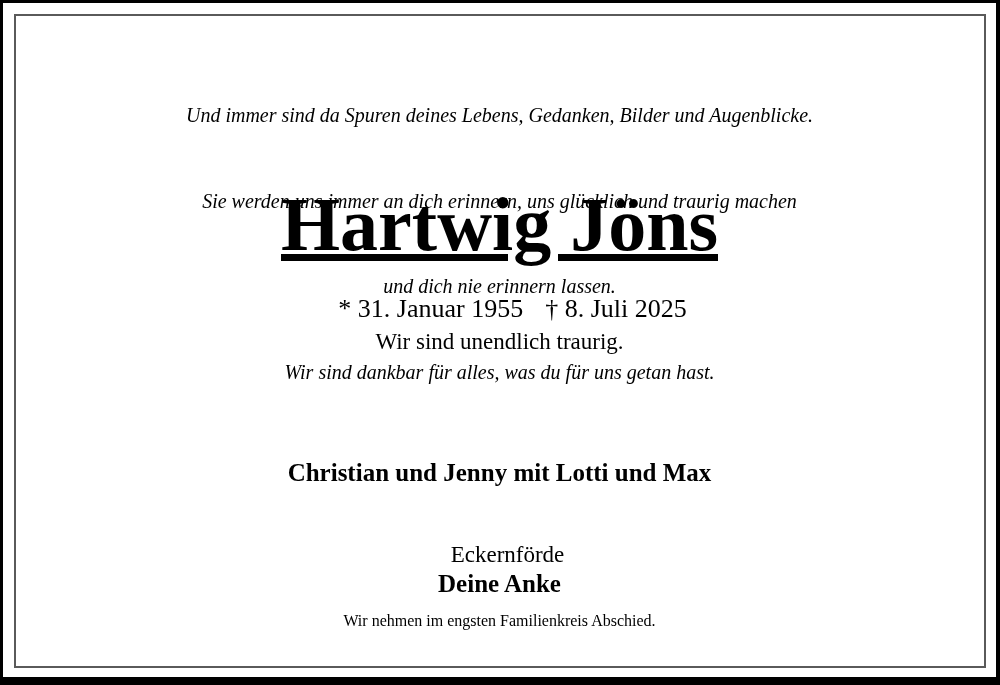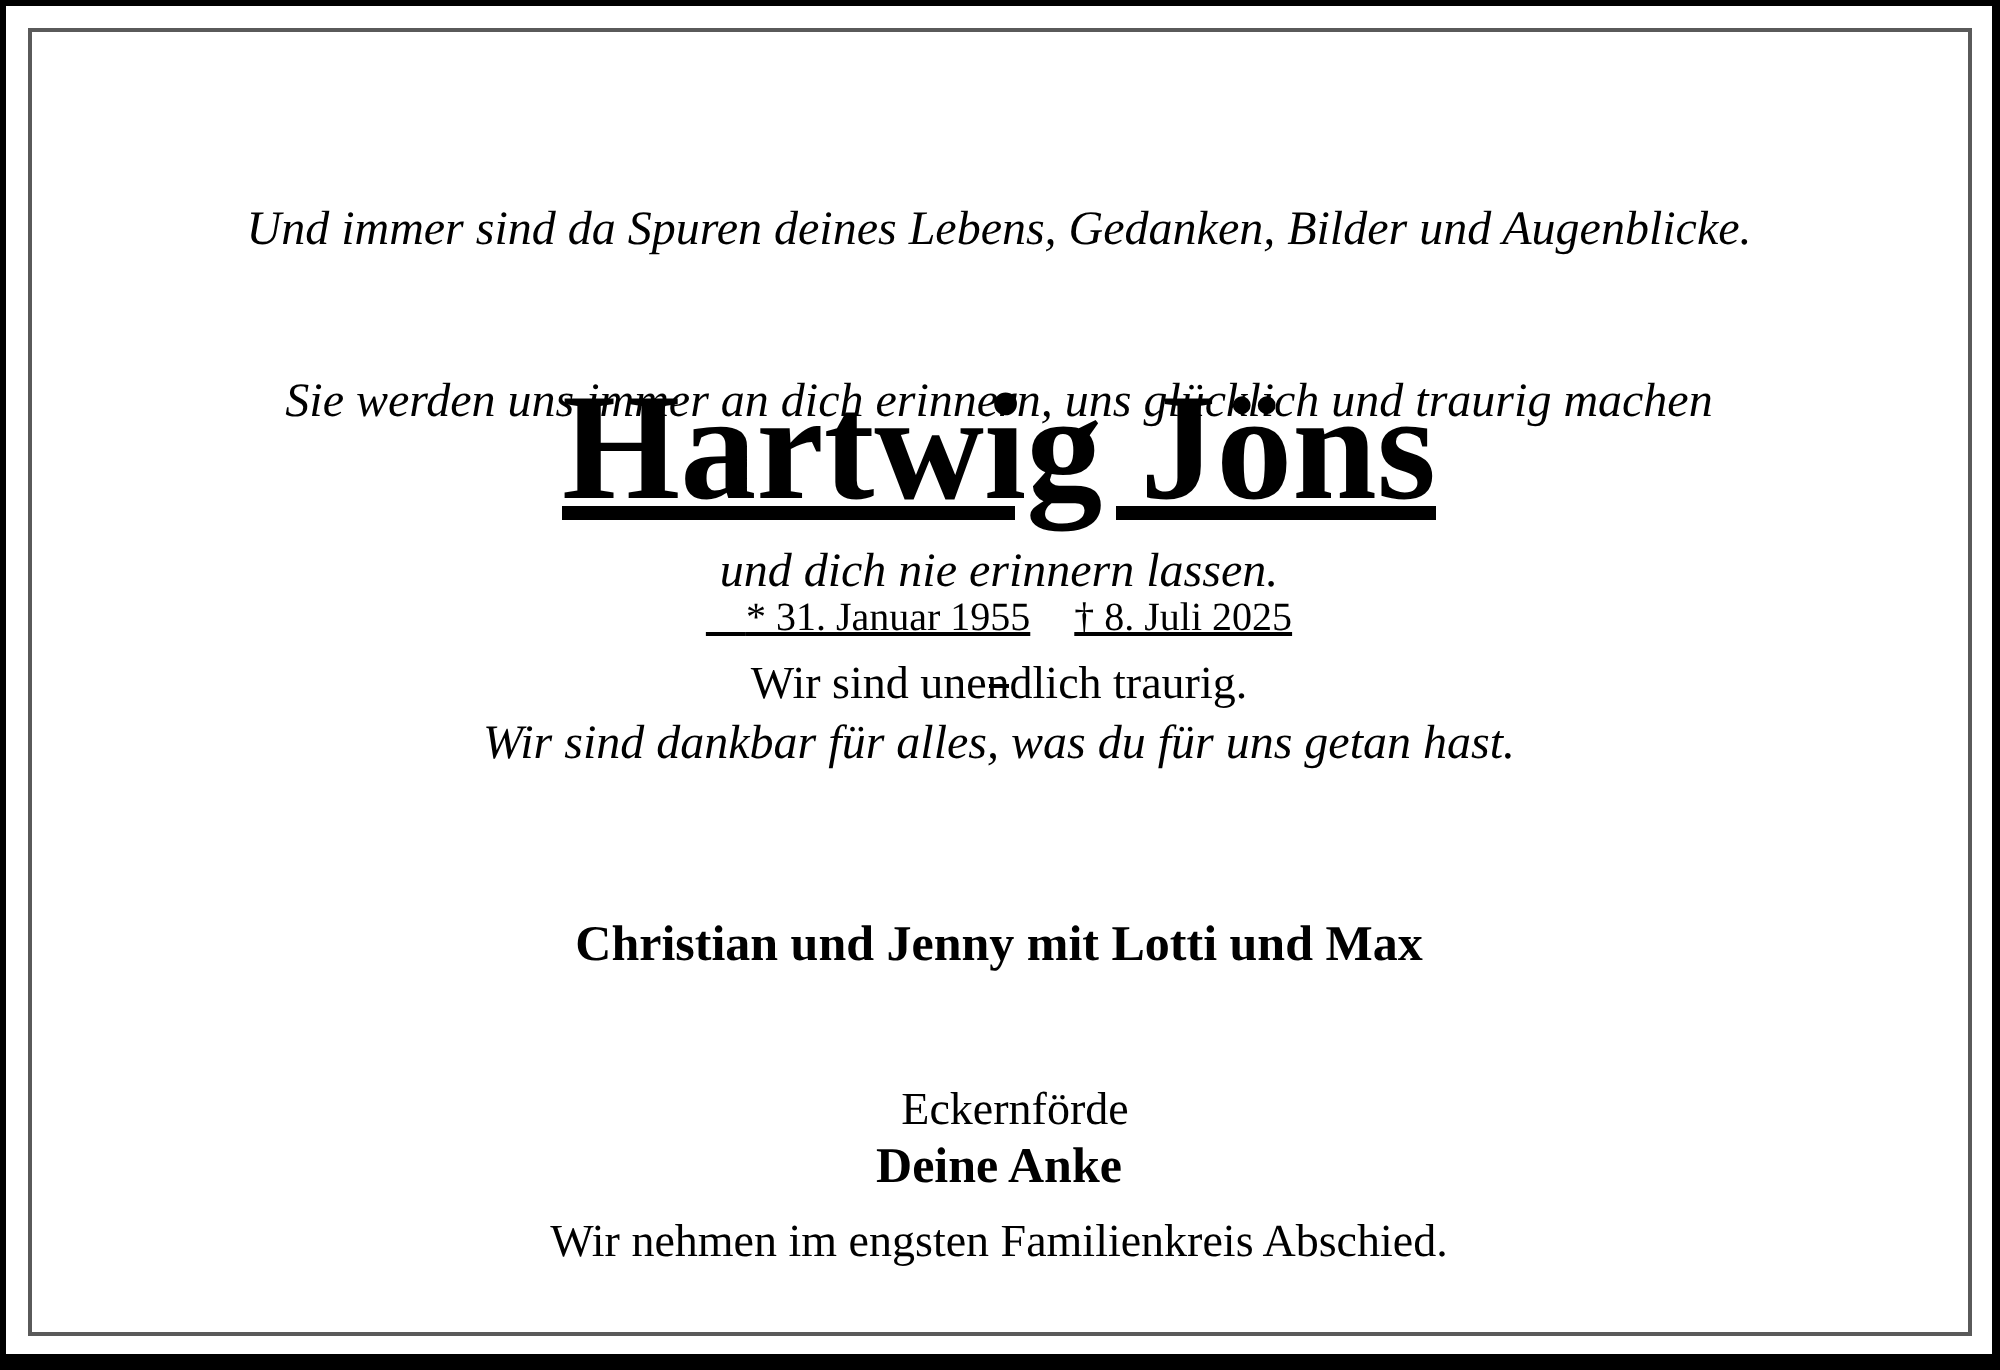--- a/index.html
+++ b/index.html
@@ -29,36 +29,35 @@
   }
   .block{
     position:absolute;
     left:0;right:0;
     text-align:center;
     white-space:pre-wrap;
   }
   .verse{
     top:41px;
     font-style:italic;
-    font-size:24px;
+    font-size:20px;
     line-height:28.5px;
   }
   .name{
     top:183px;
     font-size:76px;
     line-height:76px;
     font-weight:bold;
     margin:0;
     text-decoration:underline;
   }
   .dates{
     top:267px;
-    font-size:20px;
+    font-size:26px;
     line-height:26px;
-    text-decoration:underline;
   }
   .dates .death-date{margin-left:22px;}
   .sorrow{
     top:325px;
     font-size:23px;
     line-height:27px;
   }
   .mourners{
     top:377px;
     font-size:25px;
@@ -66,21 +65,21 @@
     font-weight:bold;
   }
   .city{
     top:538px;
     font-size:23px;
     line-height:27px;
     padding-left:16px;
   }
   .farewell{
     top:604px;
-    font-size:23px;
+    font-size:16px;
     line-height:27px;
   }
 </style>
 </head>
 <body>
 
 <div class="page">
   <div class="inner-border"></div>
 
   <div class="block verse">

